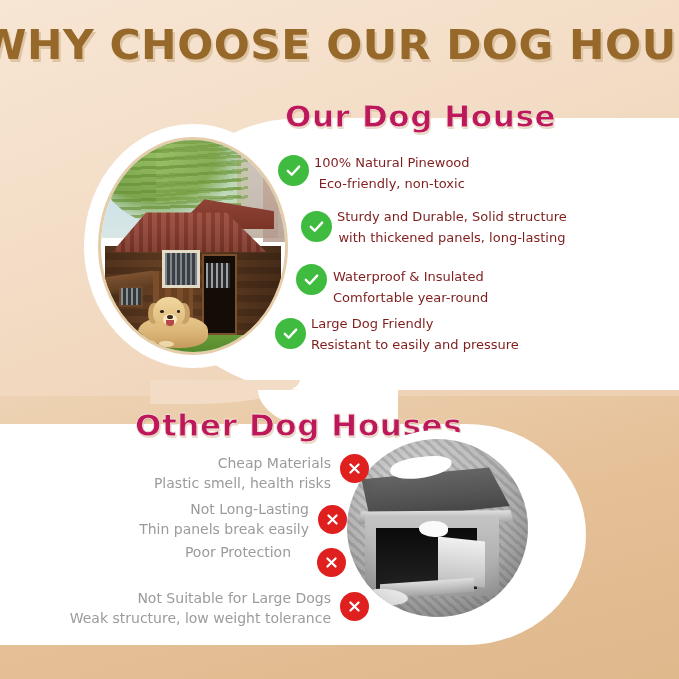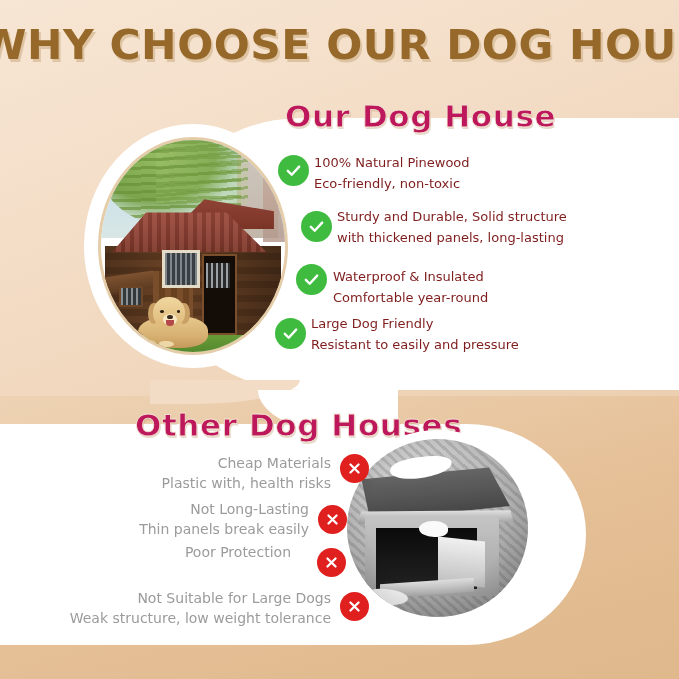--- a/index.html
+++ b/index.html
@@ -225,21 +225,21 @@
   .badge svg { display:block; }
 
   
   .pro-row {
     position:absolute;
     font-family:"DejaVu Sans", sans-serif;
     font-size:13px; line-height:21px; font-weight:400;
     color:#7f1d1d;
     white-space:nowrap;
   }
-  .pro-row .l2 { display:block; }
+  .pro-row .l2 { display:block;text-align:center; }
 
   
   .con-row {
     position:absolute;
     font-family:"DejaVu Sans", sans-serif;
     font-size:14px; line-height:20px; font-weight:400;
     color:#9b9b9b;
     text-align:right;
     white-space:nowrap;
   }
@@ -375,21 +375,21 @@
       </svg>
   </div>
   <div class="badge cross" style="left:340px; top:592px;">
     <svg width="15" height="15" viewBox="0 0 24 24">
         <path d="M5.5 5.5 L18.5 18.5 M18.5 5.5 L5.5 18.5" fill="none" stroke="#fff" stroke-width="3.6" stroke-linecap="round"></path>
       </svg>
   </div>
 
   <div class="con-row" style="right:348px; top:453px;">
     <span>Cheap Materials</span>
-    <span class="l2">Plastic with, health risks</span>
+    <span class="l2">Plastic smell, health risks</span>
   </div>
   <div class="con-row" style="right:370px; top:499px;">
     <span>Not Long-Lasting</span>
     <span class="l2">Thin panels break easily</span>
   </div>
   <div class="con-row" style="right:388px; top:542px;">
     <span>Poor Protection</span>
   </div>
   <div class="con-row" style="right:348px; top:588px;">
     <span>Not Suitable for Large Dogs</span>

